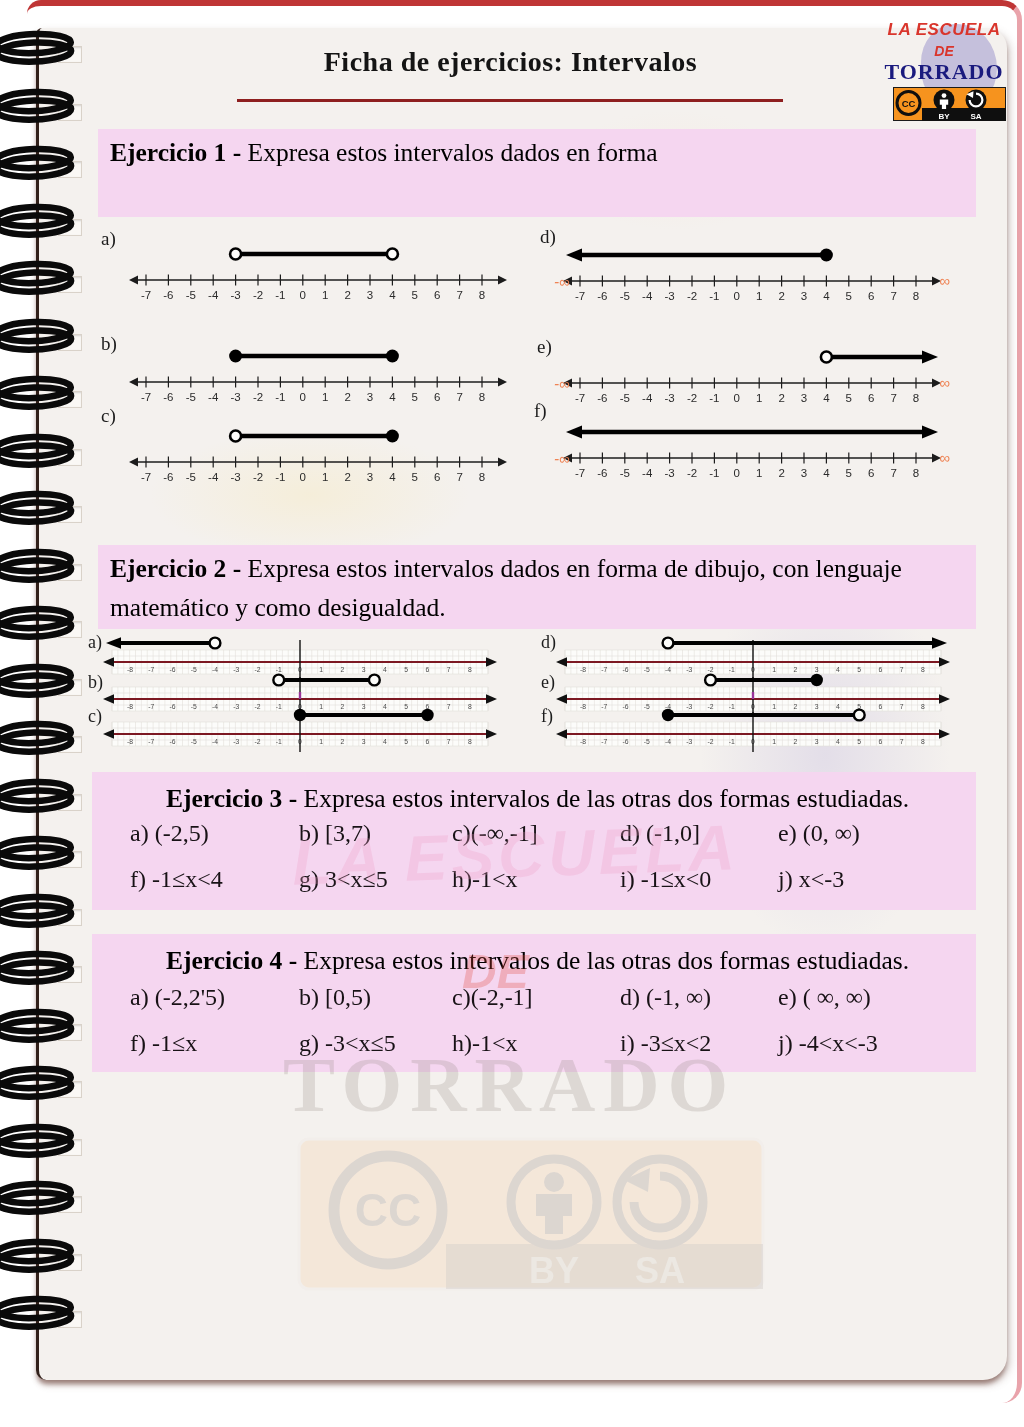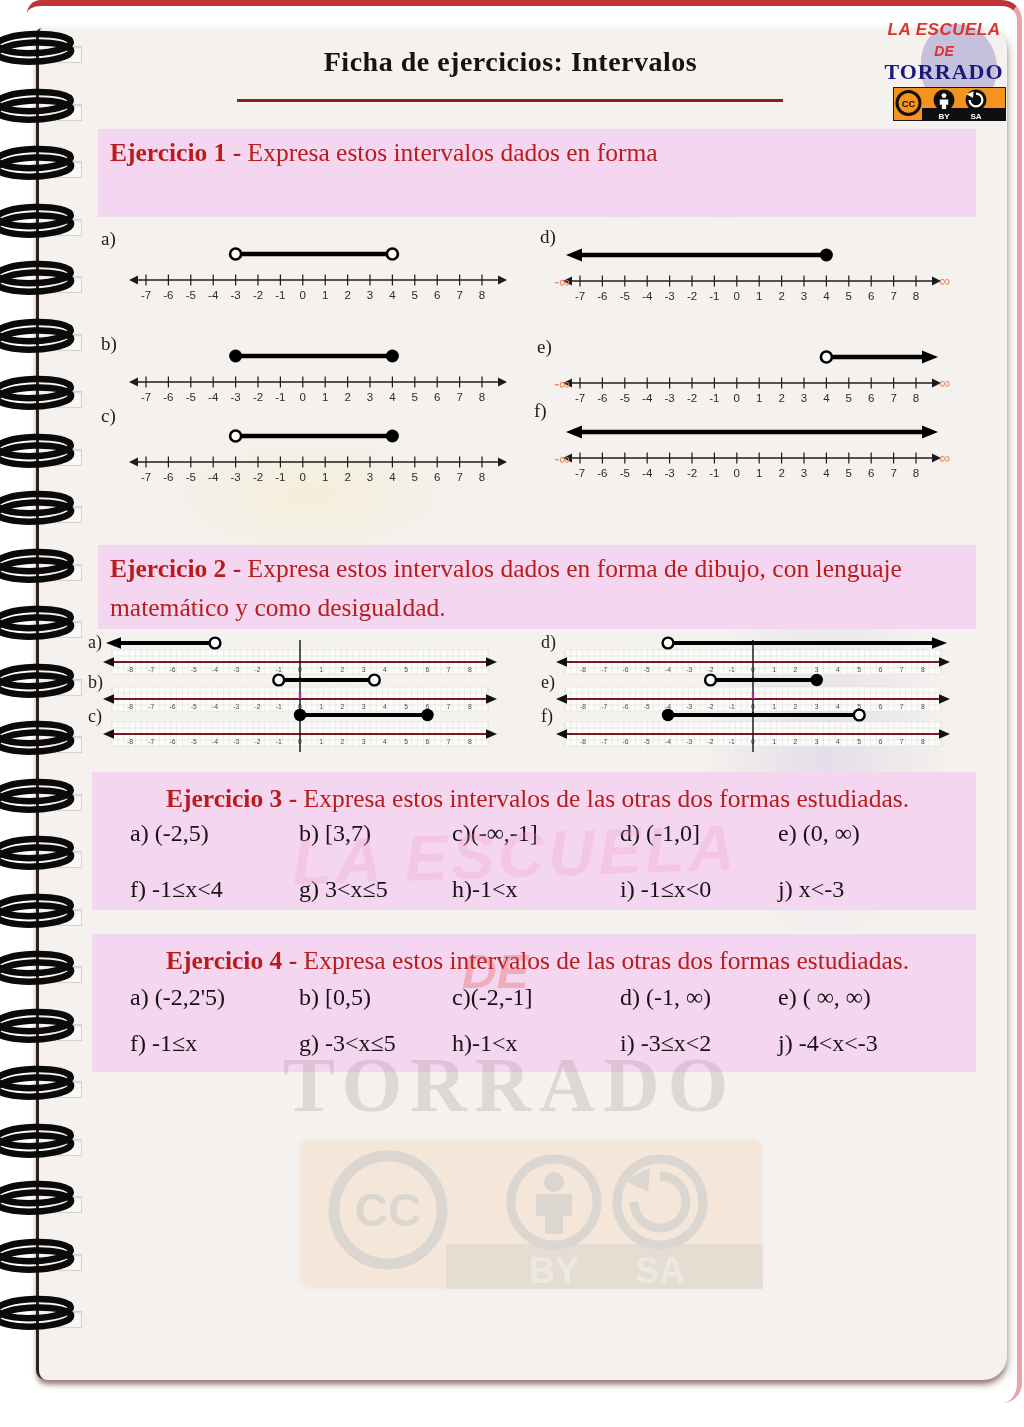--- a/index.html
+++ b/index.html
@@ -41,21 +41,21 @@
     font-family:"Liberation Sans",sans-serif;font-style:italic;font-weight:bold;font-size:14px;}
   .logo-l3{left:876px;top:59px;width:136px;text-align:center;color:#1a1a7e;
     font-weight:bold;font-size:22px;letter-spacing:1px;}
   .cc-badge{left:893px;top:87px;}
 
   .band{background:#f5d6f0;}
   .band-ej1{left:98px;top:129px;width:878px;height:88px;padding:4px 0 0 12px;box-sizing:border-box;}
   .band-ej2{left:98px;top:545px;width:878px;height:84px;padding:4px 14px 0 12px;box-sizing:border-box;}
   .block-ej3{left:92px;top:772px;width:884px;height:138px;}
   .block-ej4{left:92px;top:934px;width:884px;height:138px;}
-  .ej-text{font-size:25.5px;color:#b91c1c;line-height:39px;}
+  .ej-text{font-size:25.5px;color:#000000;line-height:39px;}
   .ej-bold{font-weight:bold;}
   .ej-head{padding:7px 0 0 7px;text-align:center;}
 
   .itemrow{
     position:absolute;left:0;width:852px;padding-left:38px;
     display:grid;grid-template-columns:169px 153px 168px 158px 1fr;
     font-size:24px;color:#181216;
   }
   .nl-label{font-size:19px;color:#1c1c1c;}
   .nl2-label{font-size:18px;color:#1c1c1c;}
@@ -943,21 +943,21 @@
       <span class="ej-bold">Ejercicio 3 -</span>
       <span>Expresa estos intervalos de las otras dos formas estudiadas.</span>
     </div>
     <div class="itemrow" id="ex3-row1" style="top:48px;">
         <span>a) (-2,5)</span>
         <span>b) [3,7)</span>
         <span>c)(-∞,-1]</span>
         <span>d) (-1,0]</span>
         <span>e) (0, ∞)</span>
       </div>
-    <div class="itemrow" id="ex3-row2" style="top:104px;">
+    <div class="itemrow" id="ex3-row2" style="top:94px;">
         <span>f) -1≤x&lt;4</span>
         <span>g) 3&lt;x≤5</span>
         <span>h)-1&lt;x</span>
         <span>i) -1≤x&lt;0</span>
         <span>j) x&lt;-3</span>
       </div>
   </div>
 
   <div class="abs band block-ej4">
     <div class="ej-text ej-head">

